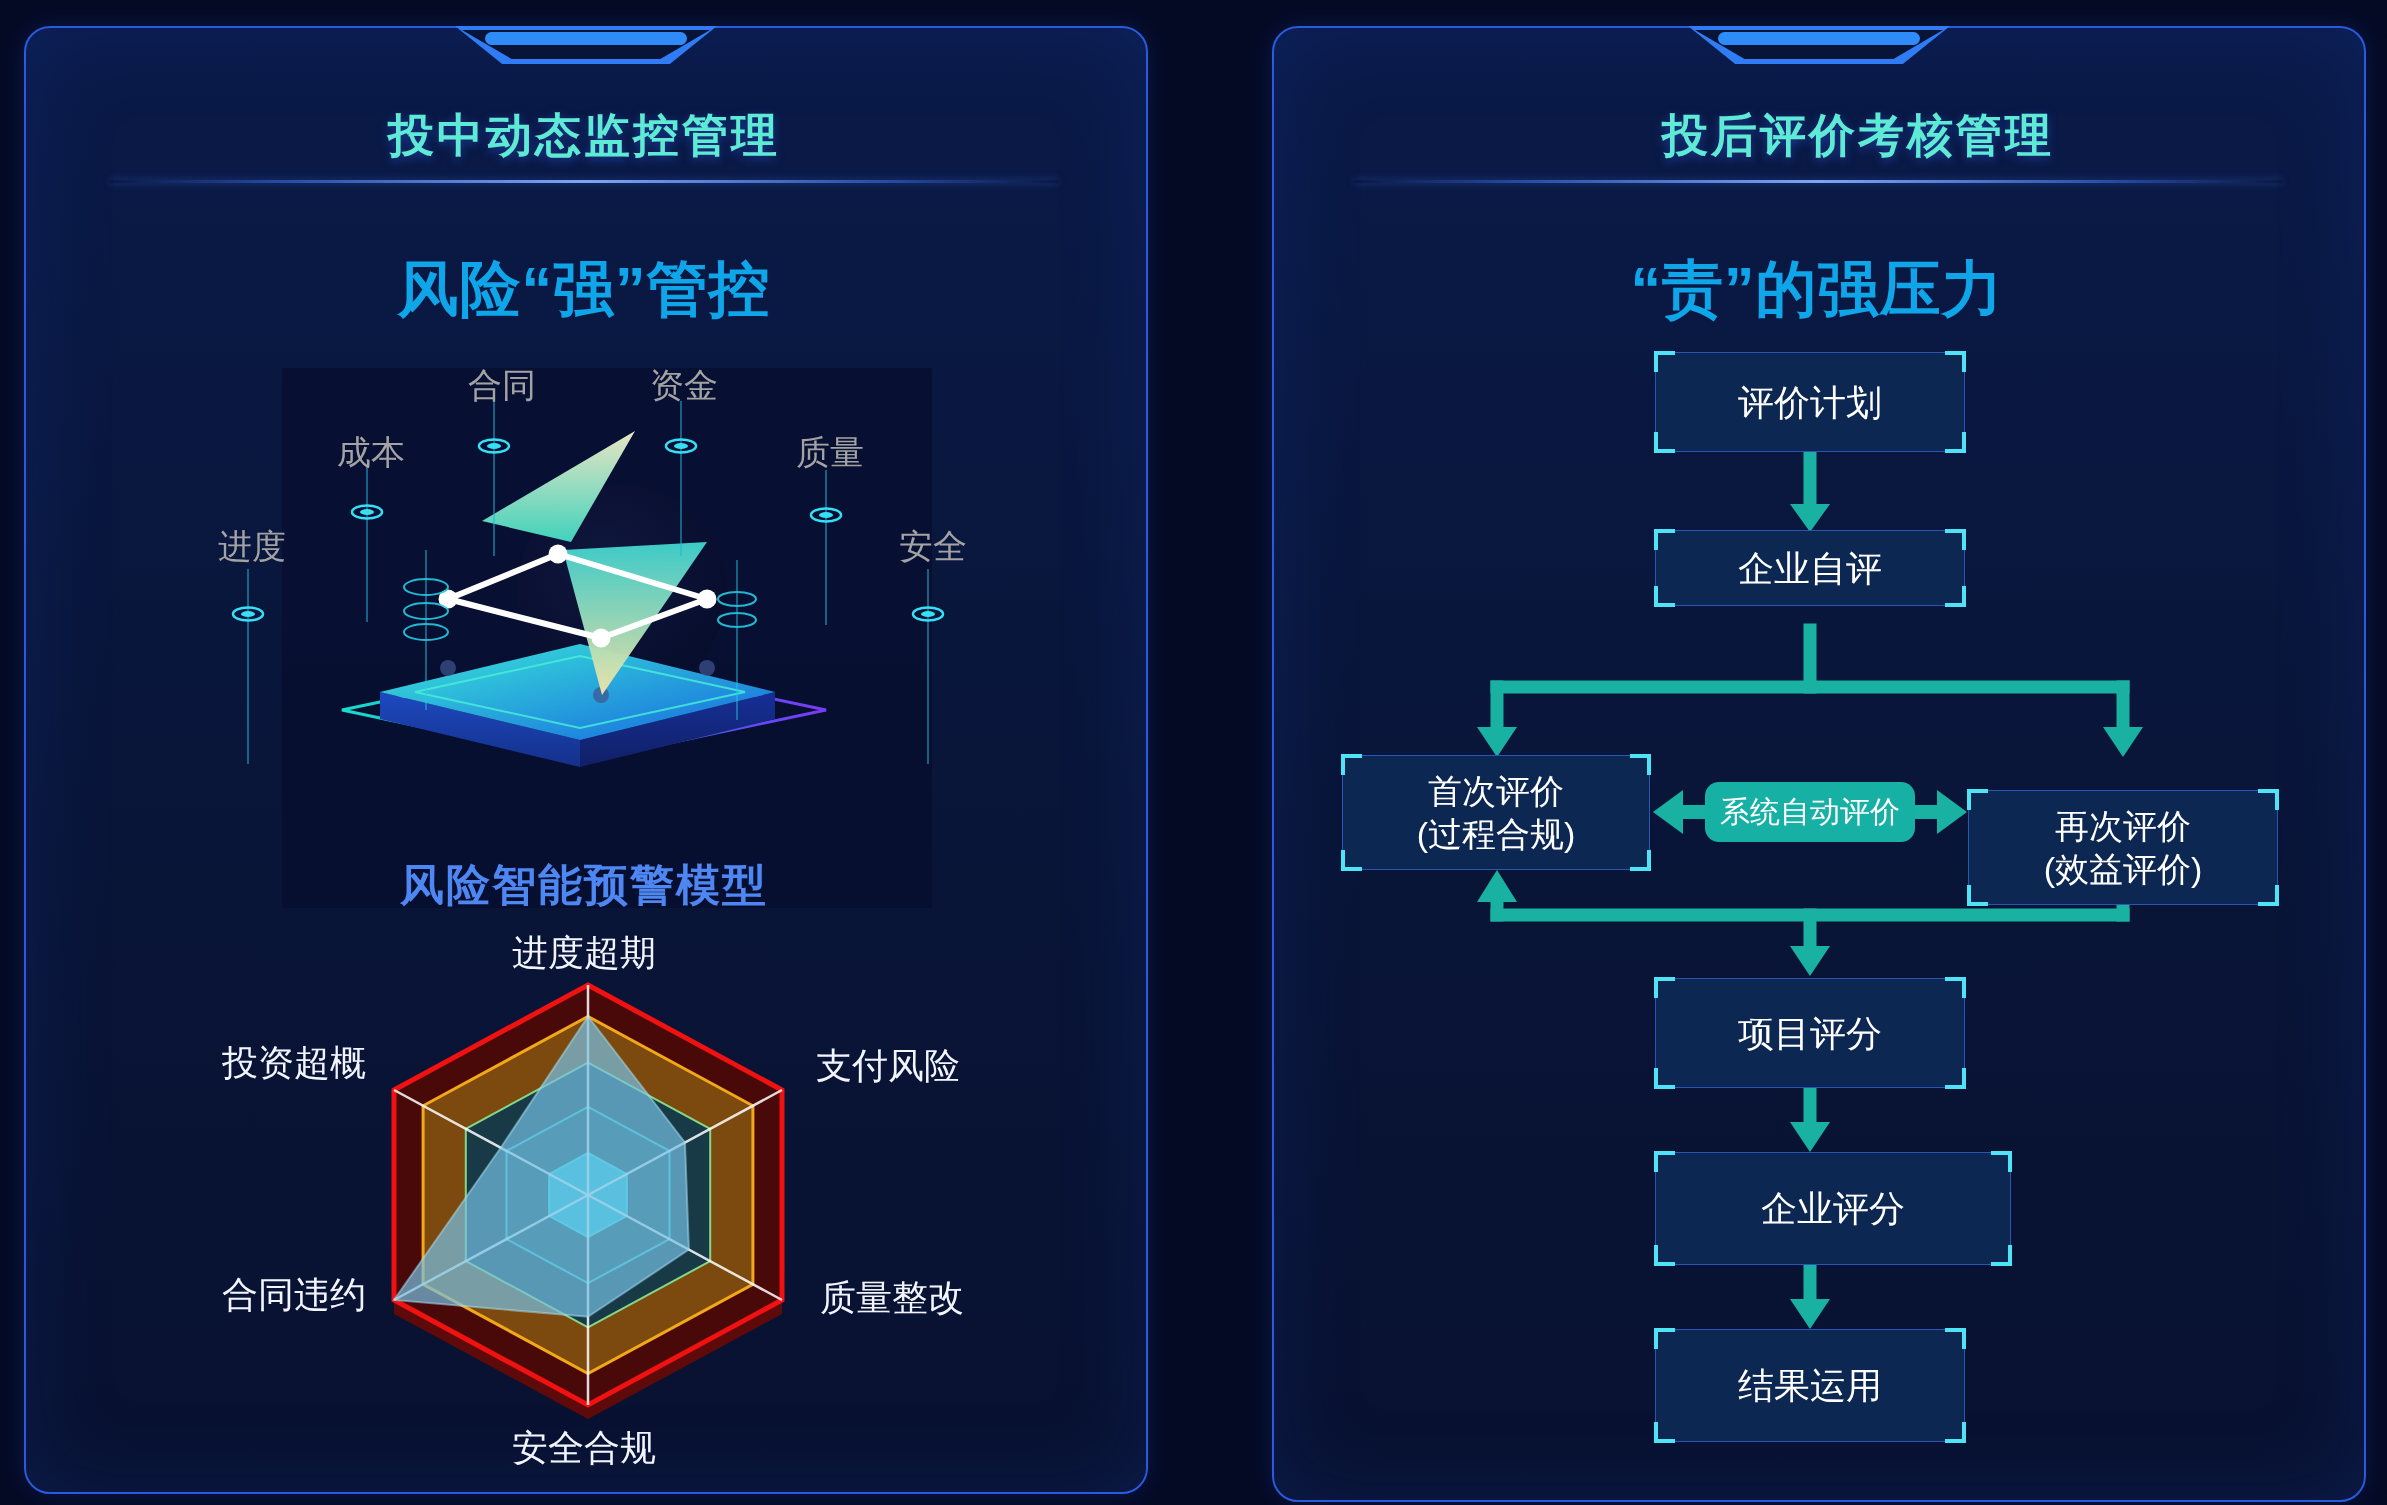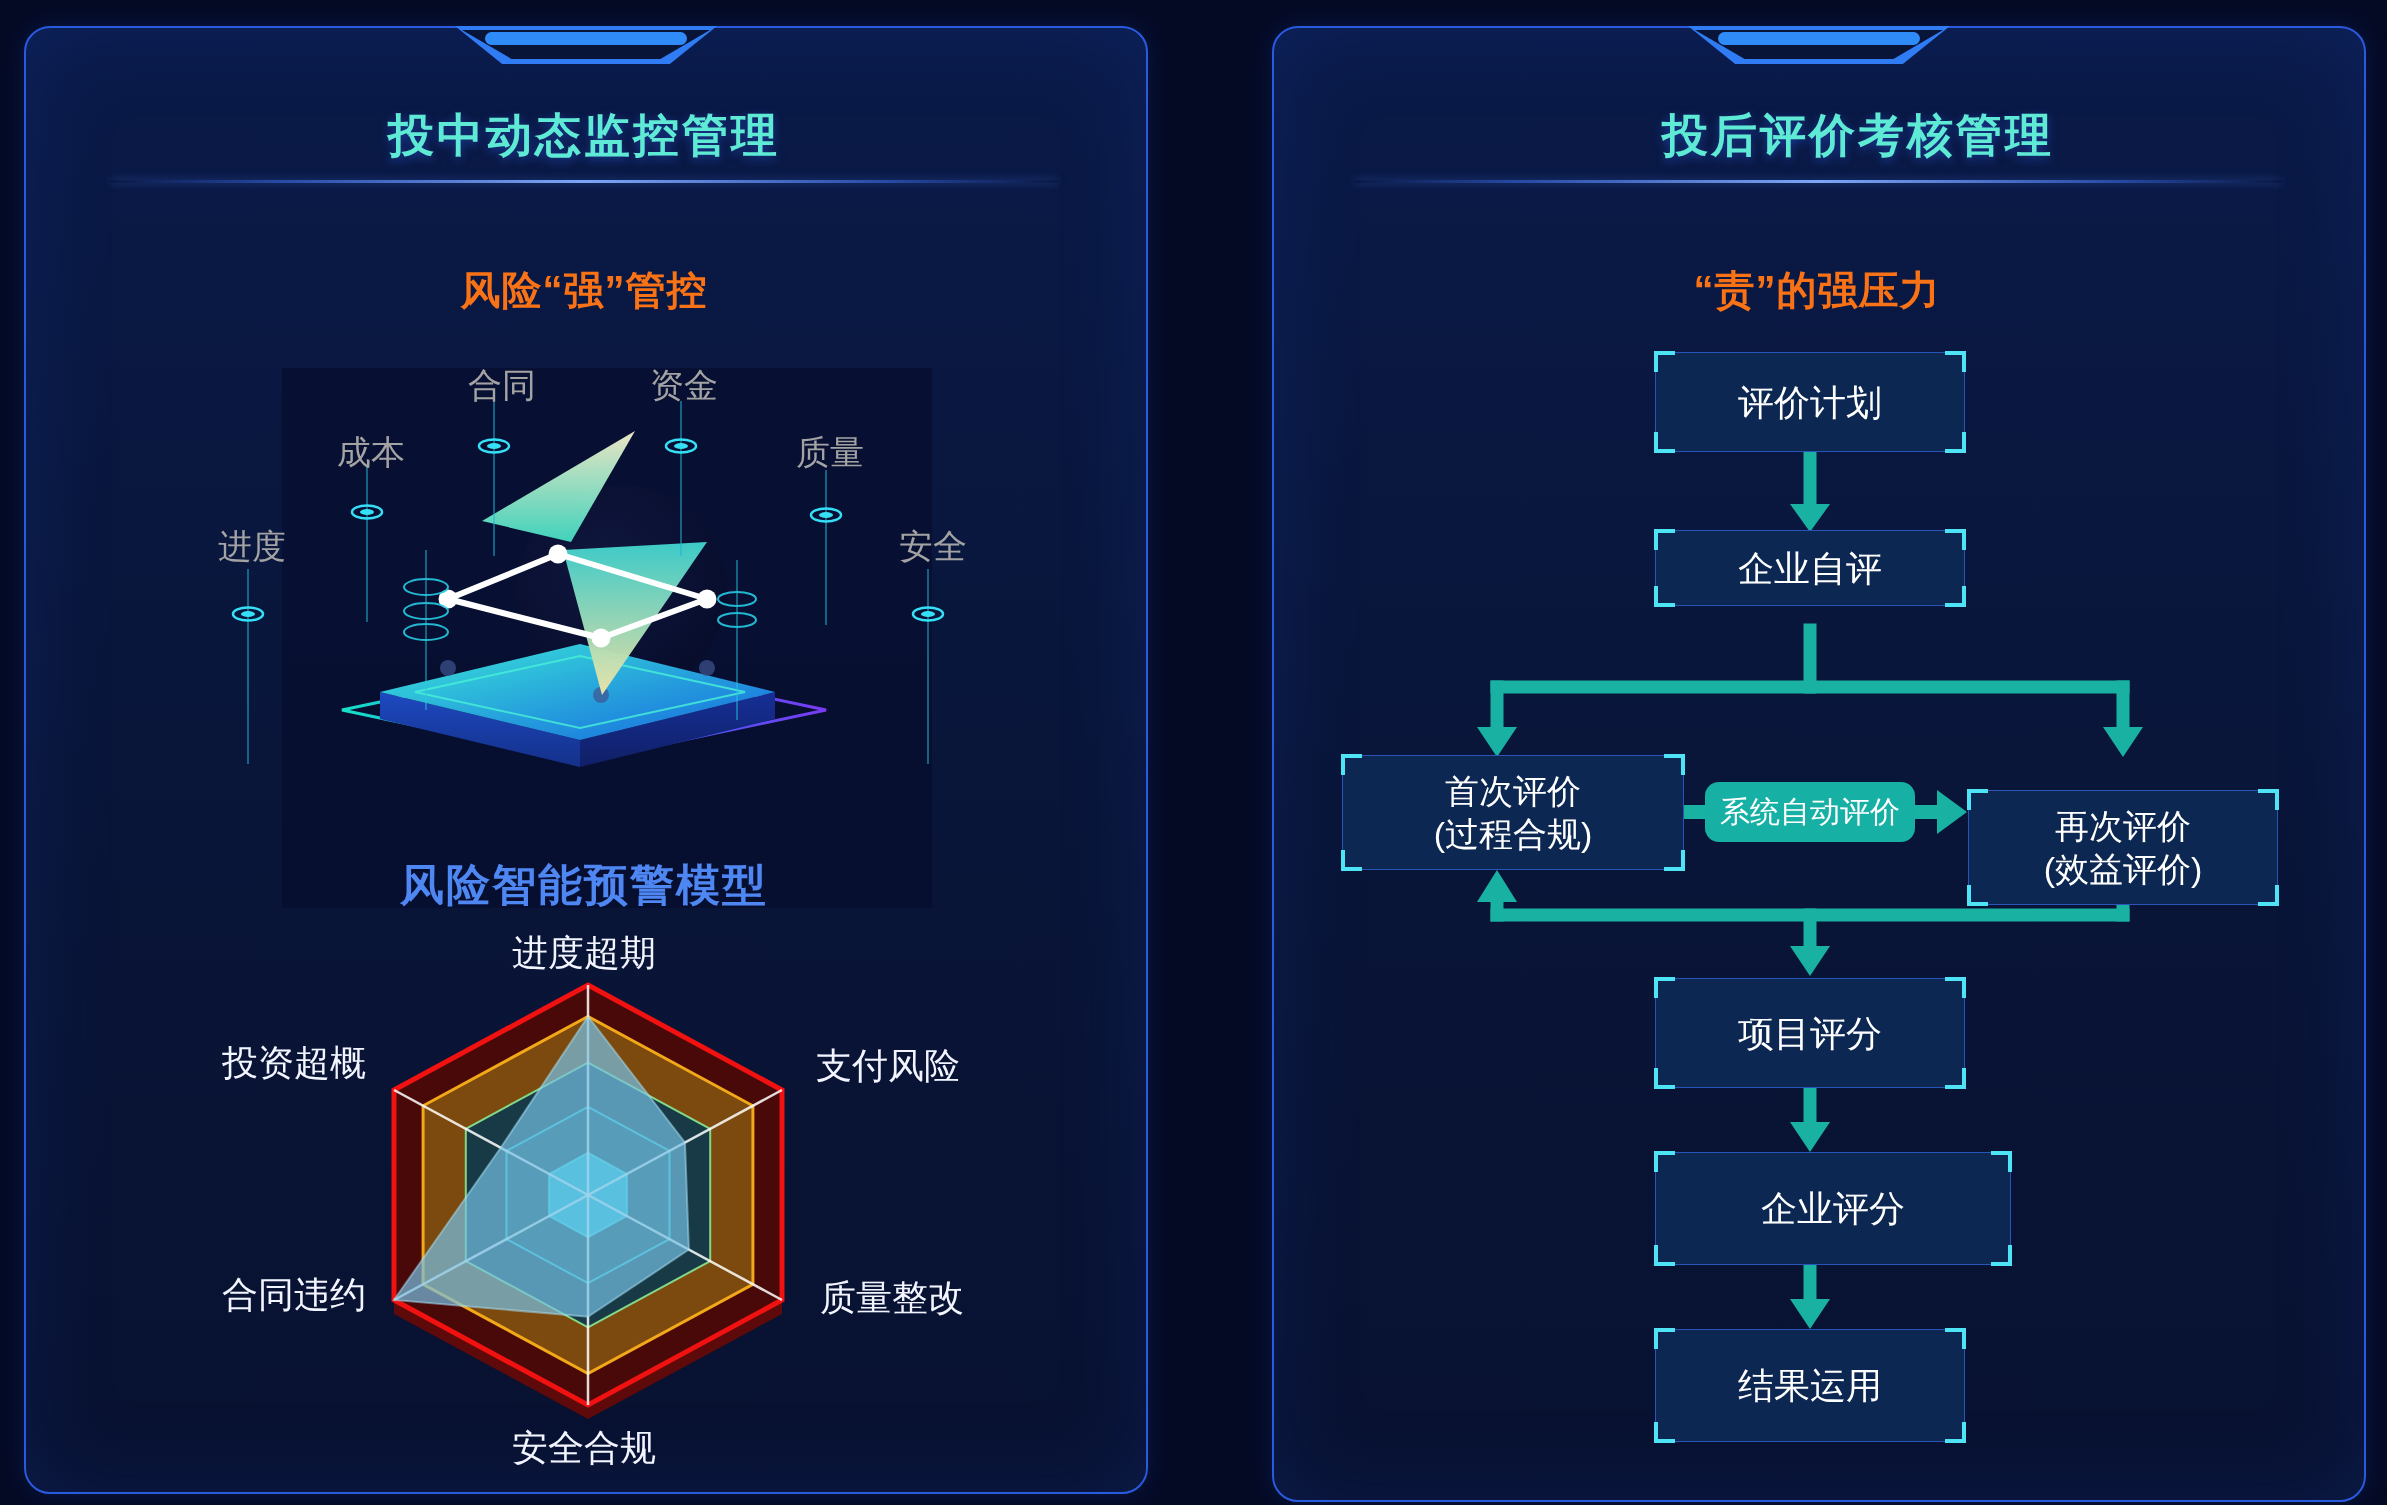--- a/index.html
+++ b/index.html
@@ -13,21 +13,21 @@
         clip-path:polygon(0 0,100% 0,82% 100%,18% 100%);}
   .notch .inner{position:absolute;top:4px;left:7px;right:7px;bottom:5px;background:#081538;
         clip-path:polygon(0 0,100% 0,80% 100%,20% 100%);}
   .notch .bar{position:absolute;top:6px;left:30px;right:30px;height:13px;border-radius:7px;background:#2f8bf8;}
   .center-label{position:absolute;transform:translate(-50%,-50%);white-space:nowrap;}
   .ptitle{font-size:46px;font-weight:700;color:#5eead4;letter-spacing:3px;
           text-shadow:0 3px 10px rgba(40,90,220,0.55);}
   .separator{position:absolute;height:3px;
       background:linear-gradient(90deg,rgba(40,80,200,0) 0%,rgba(55,100,220,0.65) 18%,#7da6f8 50%,rgba(55,100,220,0.65) 82%,rgba(40,80,200,0) 100%);
       box-shadow:0 0 8px rgba(80,140,255,0.4);}
-  .psub{font-size:40px;font-weight:700;color:#f97316;letter-spacing:1px;}
+  .psub{font-size:61px;font-weight:700;color:#0ea5e9;letter-spacing:1px;}
   .wlabel{font-size:34px;color:#a3a3a3;font-weight:400;}
   .caption{font-size:44px;font-weight:700;color:#4e86f2;letter-spacing:2px;}
   .rlabel{font-size:36px;color:#f2f5ff;}
   .fbox{position:absolute;background:#0c2752;border:1.5px solid #2a55b8;box-sizing:border-box;
         display:flex;align-items:center;justify-content:center;flex-direction:column;color:#ffffff;}
   .fbox .t1{font-size:36px;line-height:1.25;}
   .fbox .t2{font-size:34px;line-height:1.25;}
   .corner{position:absolute;width:17px;height:17px;}
   .c-tl{top:-2px;left:-2px;border-top:4px solid #4fe3f6;border-left:4px solid #4fe3f6;}
   .c-tr{top:-2px;right:-2px;border-top:4px solid #4fe3f6;border-right:4px solid #4fe3f6;}
@@ -205,21 +205,21 @@
     <span class="corner c-br"></span>
   <span class="t1">评价计划</span>
 </div>
 <div class="fbox" style="left:1655px;top:530px;width:310px;height:76px;">
   <span class="corner c-tl"></span>
     <span class="corner c-tr"></span>
     <span class="corner c-bl"></span>
     <span class="corner c-br"></span>
   <span class="t1">企业自评</span>
 </div>
-<div class="fbox" style="left:1342px;top:755px;width:342px;height:115px;">
+<div class="fbox" style="left:1342px;top:755px;width:308px;height:115px;">
   <span class="corner c-tl"></span>
     <span class="corner c-tr"></span>
     <span class="corner c-bl"></span>
     <span class="corner c-br"></span>
   <span class="t2">首次评价</span>
   <span class="t2">(过程合规)</span>
 </div>
 <div class="fbox" style="left:1968px;top:790px;width:310px;height:115px;justify-content:center;">
   <span class="corner c-tl"></span>
     <span class="corner c-tr"></span>

